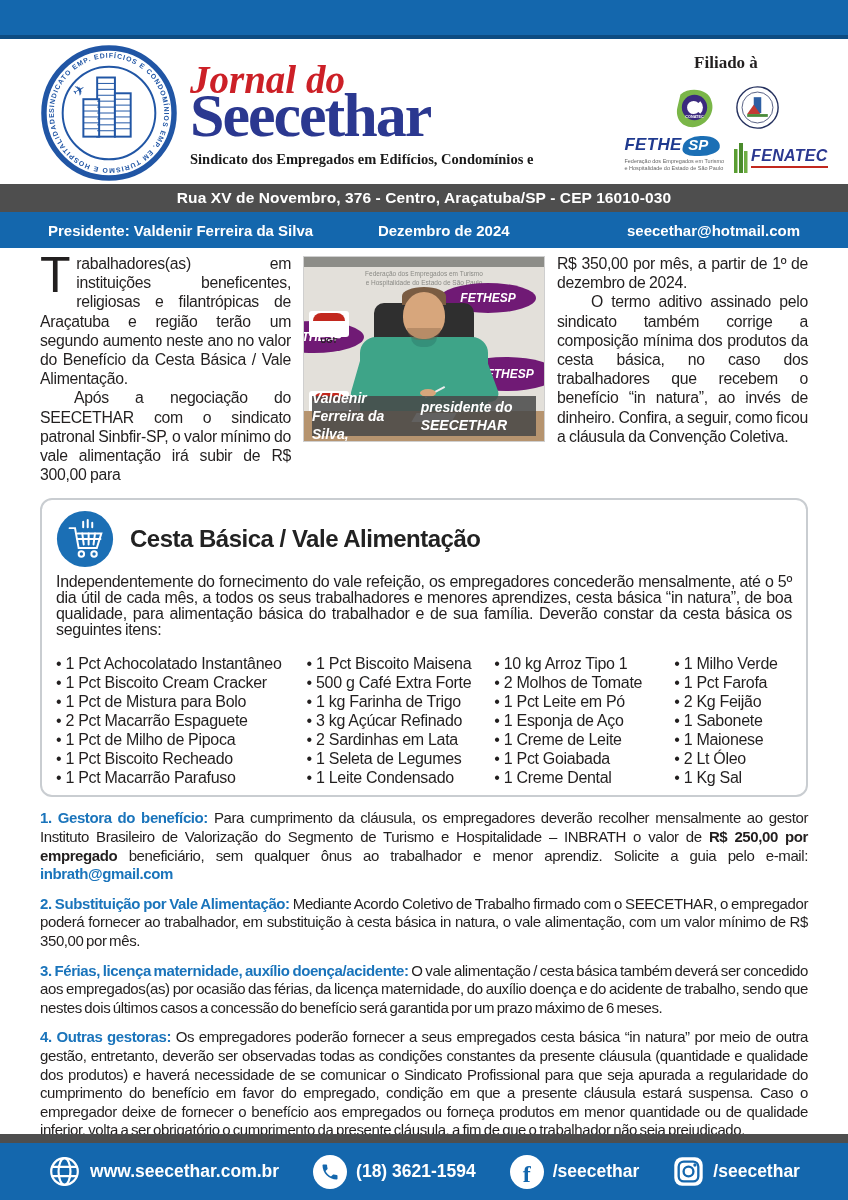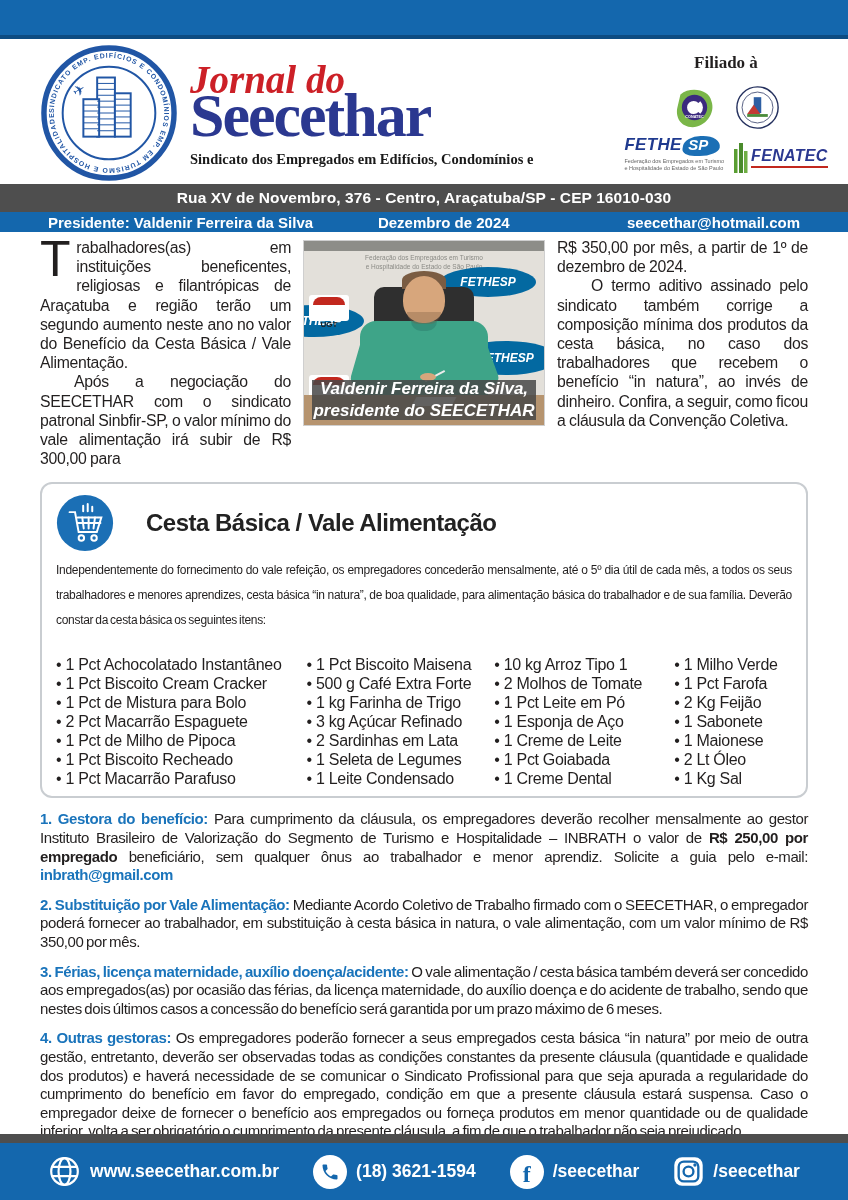--- a/index.html
+++ b/index.html
@@ -35,21 +35,21 @@
   .sp { color:#fff; font-weight:bold; font-style:italic; font-size:15px; display:inline-block; transform:skewX(10deg); }
   .fethesp-cap { font-size:5.5px; color:#666; line-height:1.3; margin-top:2px; }
   .fethesp-cap span { display:block; }
   .fenatec-mini { display:flex; align-items:center; gap:3px; margin-top:8px; }
   .fenatec-word { font-weight:bold; font-style:italic; font-size:16px; color:#2b3890; letter-spacing:.3px;
                   border-bottom:2px solid #c2281e; padding-bottom:1px; }
 
   
   .addressbar { height:28px; background:#4e4e4e; color:#fff; font-weight:bold; font-size:15.5px;
                 display:flex; align-items:center; justify-content:center; letter-spacing:.1px;text-align:right; }
-  .infobar { height:20px; background:#1467ad; color:#fff; font-weight:bold; font-size:15px;
+  .infobar { height:36px; background:#1467ad; color:#fff; font-weight:bold; font-size:15px;
              display:grid; grid-template-columns:1.5fr 1fr 1.3fr; align-items:center; padding:0 48px; }
   .infobar .date { text-align:center; }
   .infobar .email { text-align:right; }
 
   
   .headline { margin:12px 40px 8px; text-align:center; font-weight:bold; color:#1d1d1b;
               font-size:27.5px; line-height:1.1; letter-spacing:-1.2px; word-spacing:-2px; }
   .headline span { display:block; }
 
   
@@ -59,21 +59,21 @@
   .article p { margin:0; }
   .indent { text-indent:34px; }
   .dropcap { float:left; font-size:50px; line-height:38px; padding:2px 6px 0 0; }
 
   .photo { width:242px; height:186px; flex:0 0 auto; position:relative; background:#e3e0da;
            border:1px solid #cfcfcf; overflow:hidden; margin-top:2px; }
   .ceiling { position:absolute; top:0; left:0; right:0; height:10px; background:#8d8d88; }
   .bd-text { position:absolute; top:13px; left:0; right:0; text-align:center; font-size:6.5px;
              color:#8a8a85; line-height:1.35; }
   .bd-text span { display:block; }
-  .oval { position:absolute; background:#0369a1; color:#fff; font-weight:bold; font-style:italic;
+  .oval { position:absolute; background:#701a75; color:#fff; font-weight:bold; font-style:italic;
           display:flex; align-items:center; justify-content:center; border-radius:50%; }
   .o1 { width:96px; height:30px; right:8px; top:26px; font-size:12px; }
   .o2 { width:100px; height:32px; left:-40px; top:64px; font-size:12px; }
   .o3 { width:104px; height:34px; right:-14px; top:100px; font-size:12px; }
   .ugt { position:absolute; width:40px; height:24px; background:#fff; border-radius:3px; color:#222;
          font-weight:bold; font-size:8px; text-align:center; padding-top:26px; line-height:1; }
   .ugt::before { content:""; position:absolute; top:2px; left:4px; right:4px; height:8px;
                  border-radius:10px 10px 0 0; background:#c2281e; }
   .u1 { left:5px; top:54px; } .u2 { left:5px; top:134px; }
   .chair { position:absolute; left:50%; transform:translateX(-50%); top:46px; width:100px; height:92px;
@@ -92,28 +92,28 @@
   .arm-l { margin-left:-68px; transform:rotate(16deg); }
   .arm-r { margin-left:52px; transform:rotate(-20deg); }
   .hand { position:absolute; left:50%; margin-left:-4px; bottom:44px; width:16px; height:8px;
           background:#d7a67c; border-radius:50%; }
   .pen { position:absolute; left:50%; margin-left:0; bottom:48px; width:22px; height:2px;
          background:#ececec; transform:rotate(-28deg); }
   .desk { position:absolute; bottom:0; left:0; right:0; height:30px; background:#b6946f; }
   .desk::before { content:""; position:absolute; top:2px; left:46%; width:40px; height:9px;
                   background:#f4f2ec; transform:skewX(-30deg); }
   .caption { position:absolute; left:8px; right:8px; bottom:5px; height:40px; background:rgba(72,72,72,.85);
-             display:flex; flex-direction:column; align-items:center; justify-content:center;
-             color:#fff; font-weight:bold; font-style:italic; font-size:17px; line-height:1.3; }
+             display:flex; flex-direction:row; align-items:center; justify-content:center;
+             color:#fff; font-weight:bold; font-style:italic; font-size:14px; line-height:1.3; }
 
   
   .benefit-box { margin:14px 40px 0; border:2px solid #c9cdd1; border-radius:12px; padding:10px 14px 8px; }
-  .box-head { display:flex; align-items:center; gap:32px; margin-bottom:6px; }
+  .box-head { display:flex; align-items:center; gap:16px; margin-bottom:6px; }
   .box-title { font-size:24px; font-weight:bold; letter-spacing:-0.5px; color:#222; }
-  .box-intro { font-size:12px; line-height:25px; text-align:justify; margin:0 0 22px;
+  .box-intro { font-size:16px; line-height:16px; text-align:justify; margin:0 0 16px;
                letter-spacing:-0.3px; word-spacing:-1px; }
   .items-grid { display:grid; grid-template-columns:1.5fr 1.1fr 1.05fr .75fr; column-gap:15px;
                 font-size:16px; line-height:19px; letter-spacing:-0.3px; }
   .items-grid ul { list-style:none; }
   .items-grid li::before { content:"• "; }
 
   
   .clauses { margin:12px 40px 0; font-size:15px; line-height:18.6px; text-align:justify;
              letter-spacing:-0.4px; word-spacing:-1.2px; }
   .clause { margin-bottom:11px; }

